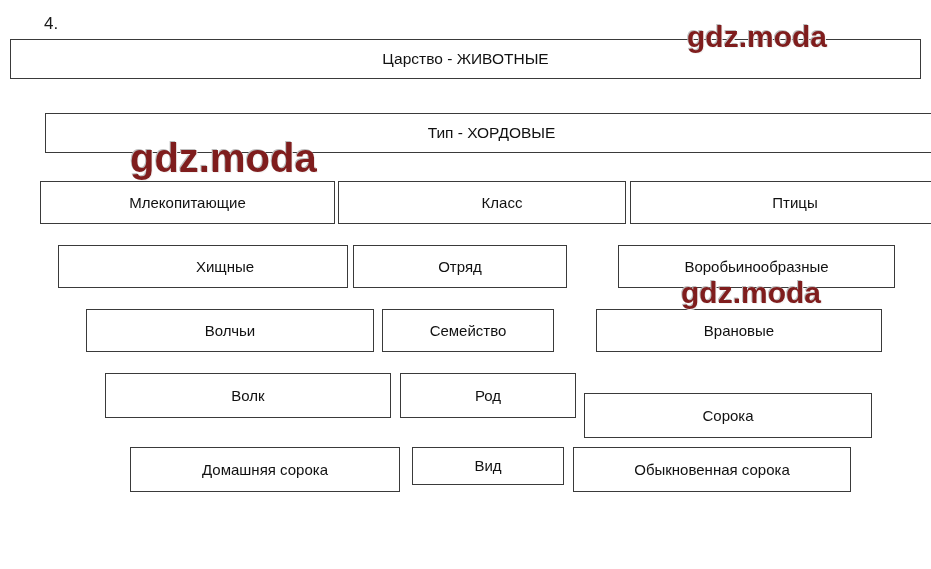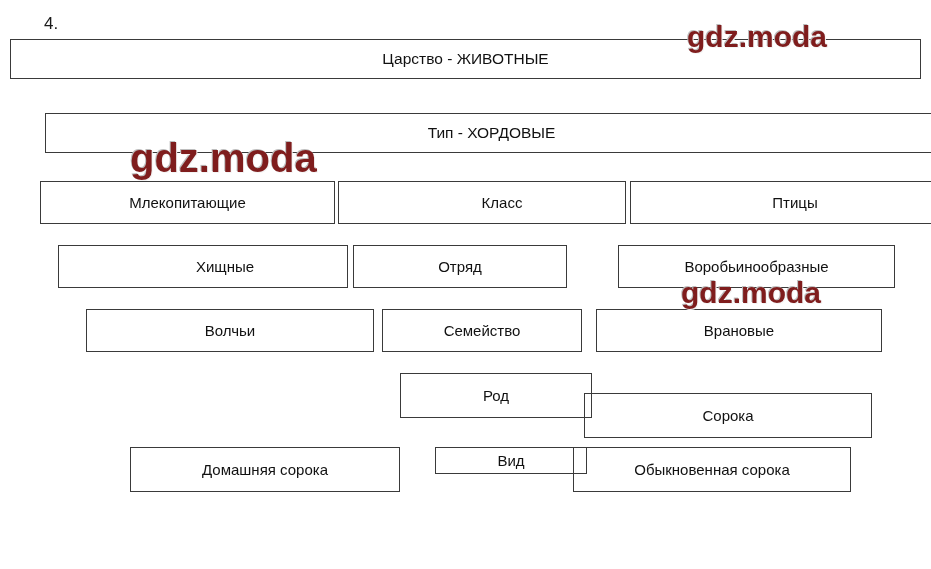--- a/index.html
+++ b/index.html
@@ -84,27 +84,28 @@
 
   <div class="box" style="left:40px; top:181px; width:295px; height:43px;">Млекопитающие</div>
   <div class="box" style="left:338px; top:181px; width:288px; height:43px;padding-left:40px;">Класс</div>
   <div class="box" style="left:630px; top:181px; width:330px; height:43px;">Птицы</div>
 
   <div class="box" style="left:58px; top:245px; width:290px; height:43px;padding-left:44px;">Хищные</div>
   <div class="box" style="left:353px; top:245px; width:214px; height:43px;">Отряд</div>
   <div class="box" style="left:618px; top:245px; width:277px; height:43px;">Воробьинообразные</div>
 
   <div class="box" style="left:86px; top:309px; width:288px; height:43px;">Волчьи</div>
-  <div class="box" style="left:382px; top:309px; width:200px; height:43px;">Семейство</div>
+  <div class="box" style="left:382px; top:309px; width:172px; height:43px;">Семейство</div>
   <div class="box" style="left:596px; top:309px; width:286px; height:43px;">Врановые</div>
 
-  <div class="box" style="left:400px; top:373px; width:192px; height:45px;">Род</div>
+  <div class="box" style="left:105px; top:373px; width:286px; height:45px;">Волк</div>
+  <div class="box" style="left:400px; top:373px; width:176px; height:45px;">Род</div>
   <div class="box" style="left:584px; top:373px; width:288px; height:45px;margin-top:20px;">Сорока</div>
 
   <div class="box" style="left:130px; top:447px; width:270px; height:45px;">Домашняя сорока</div>
-  <div class="box" style="left:435px; top:447px; width:152px; height:27px;">Вид</div>
+  <div class="box" style="left:412px; top:447px; width:152px; height:38px;">Вид</div>
   <div class="box" style="left:573px; top:447px; width:278px; height:45px;">Обыкновенная сорока</div>
 
   <div class="watermark wm-1">gdz.moda</div>
   <div class="watermark wm-2">gdz.moda</div>
   <div class="watermark wm-3">gdz.moda</div>
 
 </div>
 
 </body></html>

